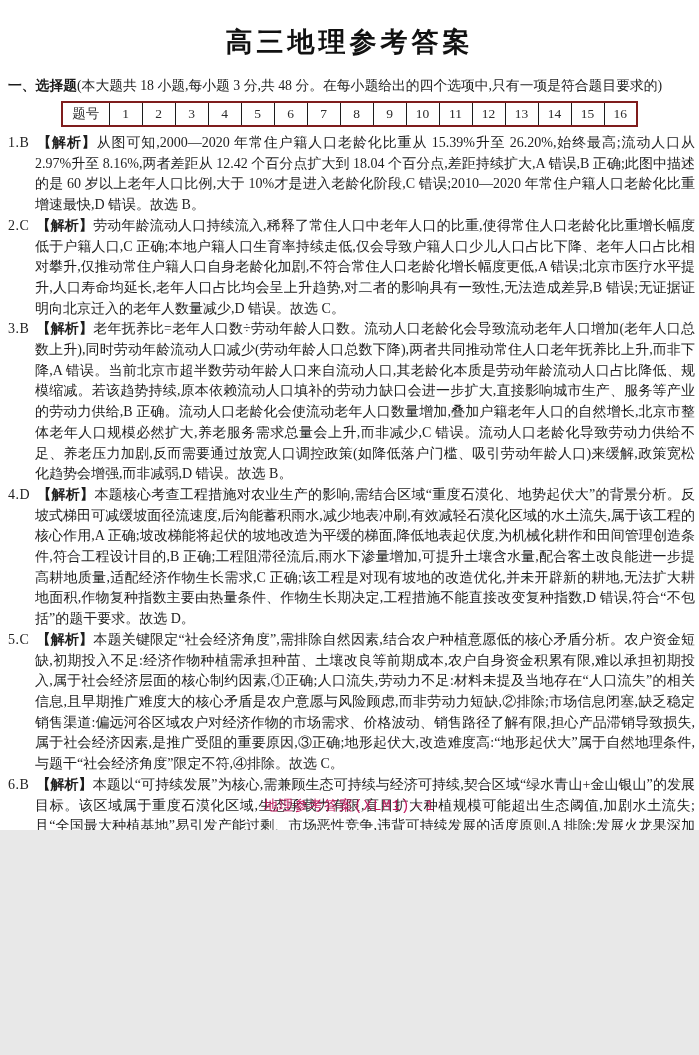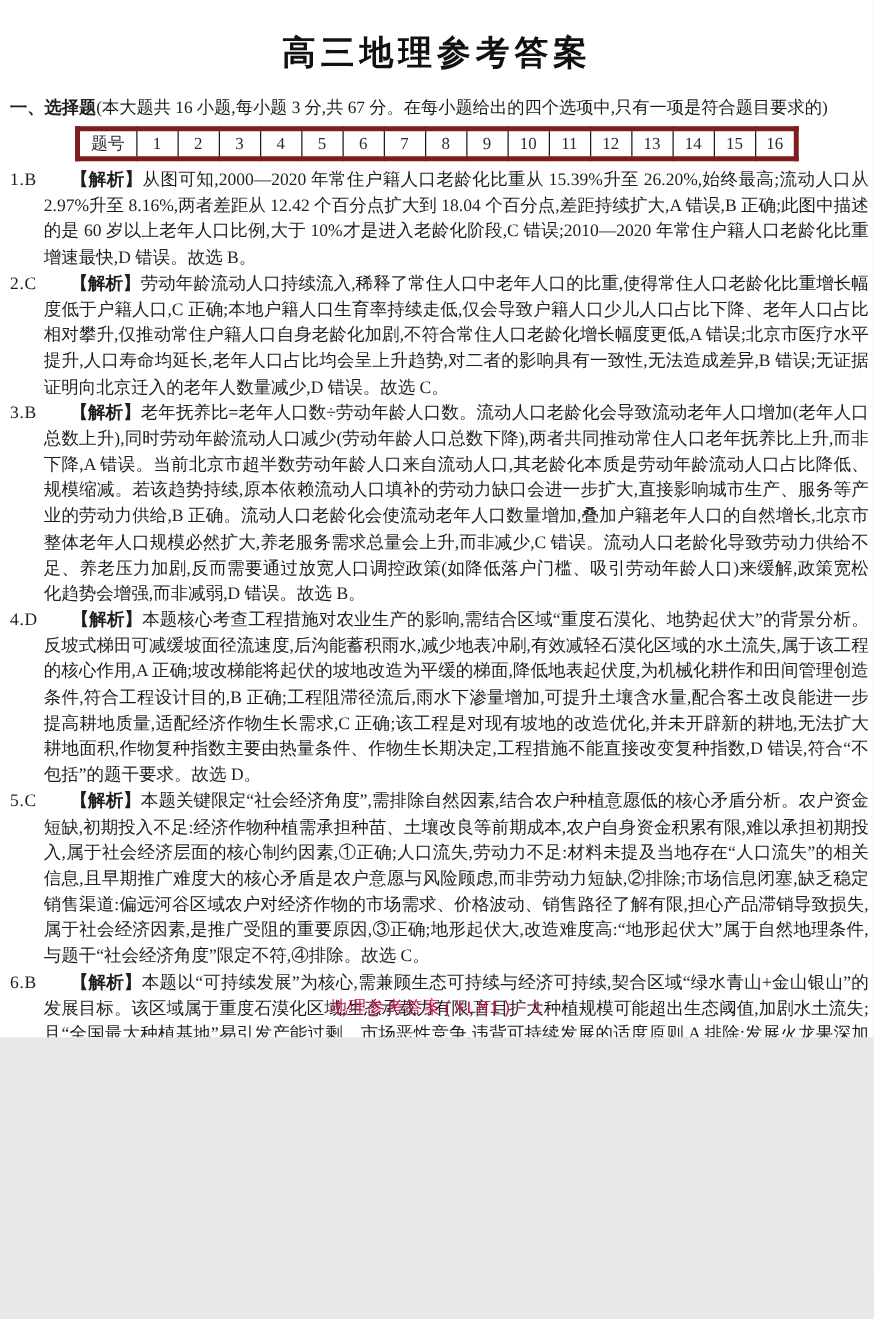--- a/index.html
+++ b/index.html
@@ -29,21 +29,21 @@
     line-height: 20px;
     white-space: nowrap;
   }
   .section-heading .bold {
     font-family: "Liberation Sans", sans-serif;
     font-weight: bold;
   }
   table.answer-table {
     border-collapse: collapse;
     margin: 4px auto 6px auto;
-    border: 4px solid #7f1d1d;
+    border: 2px solid #7f1d1d;
     table-layout: fixed;
   }
   table.answer-table th, table.answer-table td {
     border: 1px solid #1c1c1c;
     text-align: center;
     vertical-align: middle;
     font-weight: normal;
     font-size: 13.5px;
     height: 24px;
     color: #2b2b2b;
@@ -61,21 +61,20 @@
     padding-left: 27px;
     text-indent: -27px;
   }
   .exp .num {
     margin-right: 7px;
     letter-spacing: 0.5px;
   }
   .exp .label {
     font-family: Liberation Serif, serif;
     font-weight: bold;
-    margin-left: 20px;
   }
   .footer {
     position: absolute;
     bottom: 15px;
     left: 0;
     right: 0;
     text-align: center;
     font-size: 14px;
     letter-spacing: 1px;
     color: #be185d;
@@ -83,21 +82,21 @@
   }
 </style>
 </head>
 <body>
 
 <div class="page">
 
   <div class="title">高三地理参考答案</div>
 
   <div class="section-heading">
-    <span class="bold">一、选择题</span><span>(本大题共 16 小题,每小题 3 分,共 67 分。在每小题给出的四个选项中,只有一项是符合题目要求的)</span>
+    <span class="bold">一、选择题</span><span>(本大题共 18 小题,每小题 3 分,共 48 分。在每小题给出的四个选项中,只有一项是符合题目要求的)</span>
   </div>
 
   <table class="answer-table">
     <tbody>
         <tr>
       <th>题号</th>
       <td>1</td>
       <td>2</td>
       <td>3</td>
       <td>4</td>

